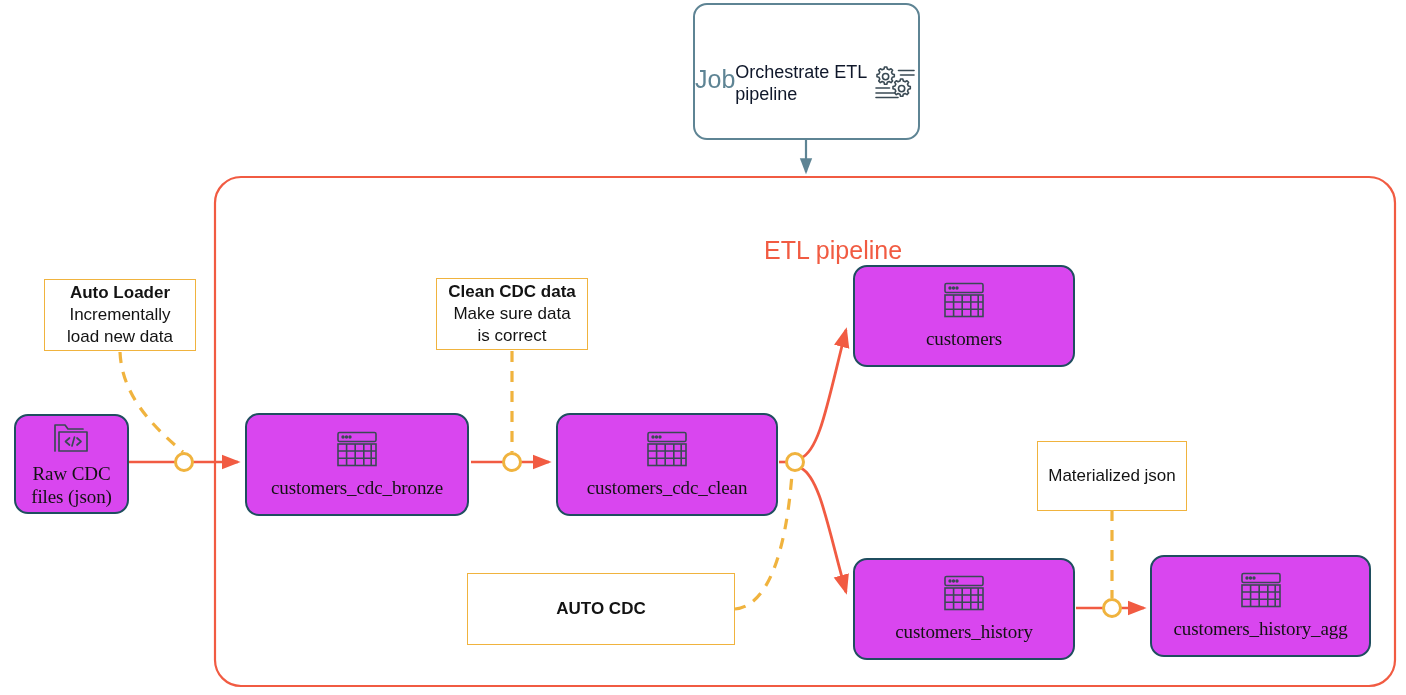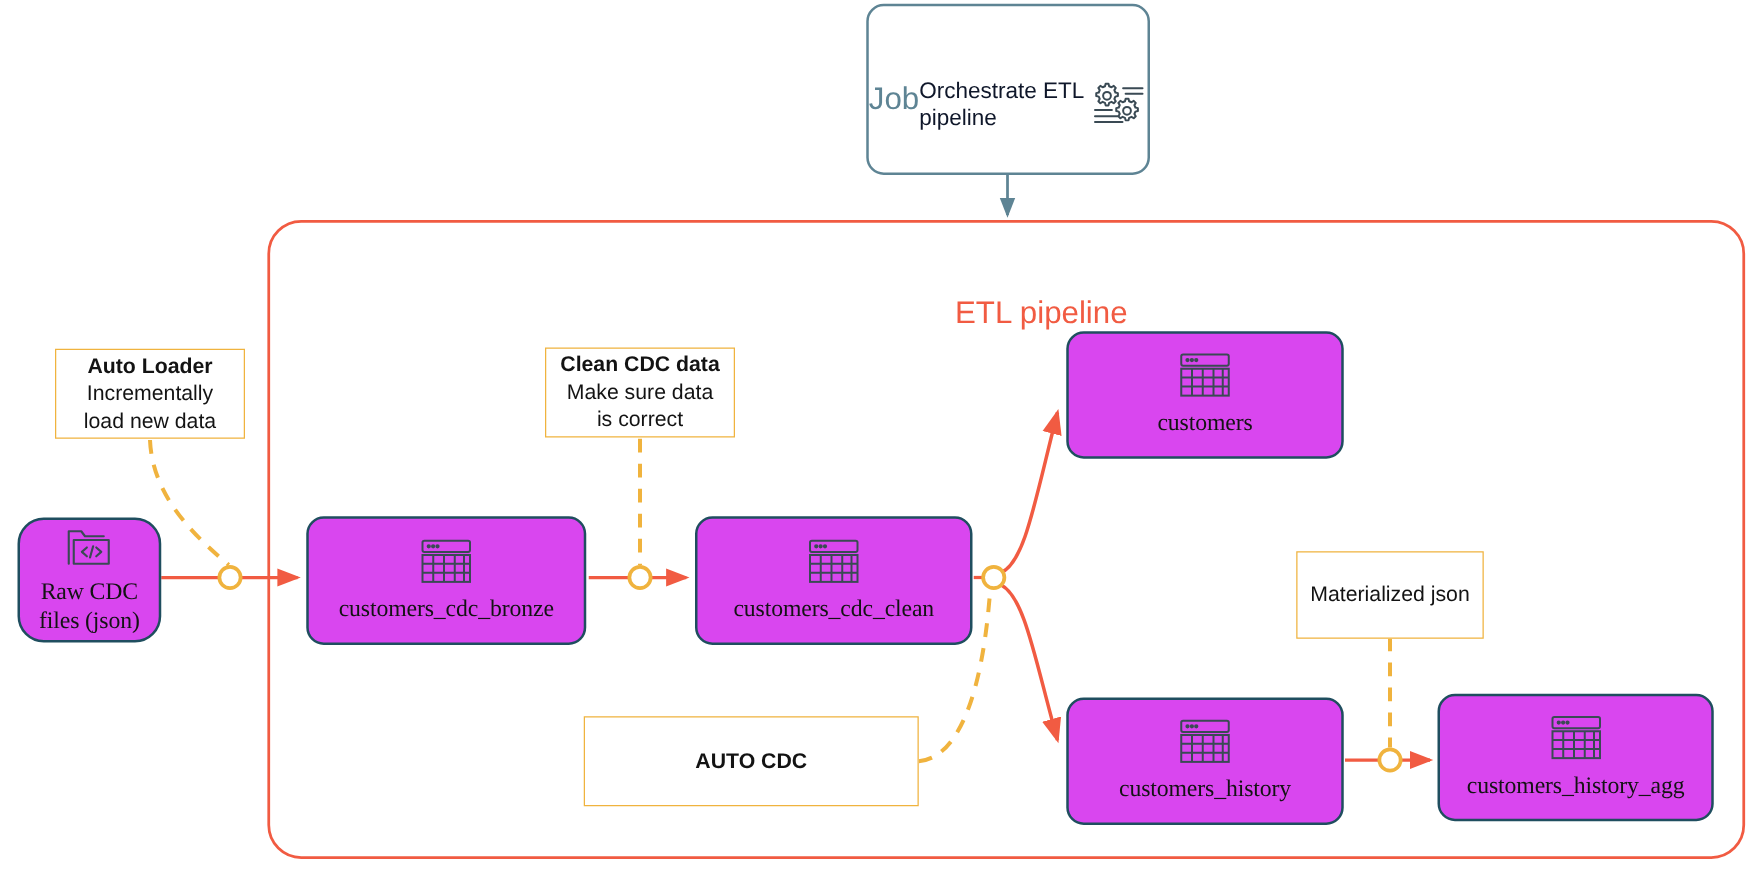--- a/index.html
+++ b/index.html
@@ -176,21 +176,21 @@
           <path d="M4 24.0 L17.5 24.0"></path>
           <path d="M4 29.0 L22 29.0"></path>
           <path d="M4 33.5 L26 33.5"></path>
         </g>
       </svg>
     </div>
   </div>
 
   <div class="pipeline-title" style="left:764px; top:200px;margin-top:35px;">ETL pipeline</div>
 
-  <div class="node" style="left:14px; top:414px; width:115px; height:100px;border-radius:21px;">
+  <div class="node" style="left:14px; top:414px; width:115px; height:100px;">
     <div class="node-icon">
       <svg width="40" height="34" viewBox="0 0 40 34">
         <g fill="none" stroke="#3A4A54" stroke-width="1.7" stroke-linejoin="round" stroke-linecap="round">
           <path d="M3 31 L3 5 L13 5 L16 9 L31 9"></path>
           <path d="M7 31 L7 12 L35 12 L35 31 Z"></path>
           <path d="M17.5 18 L13.5 21.5 L17.5 25"></path>
           <path d="M25 18 L29 21.5 L25 25"></path>
           <path d="M22.5 17 L20 26"></path>
         </g>
       </svg>

